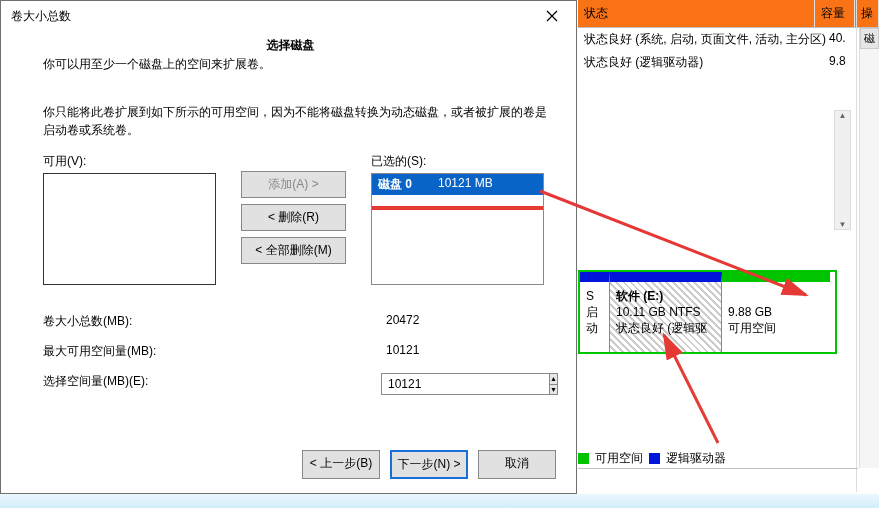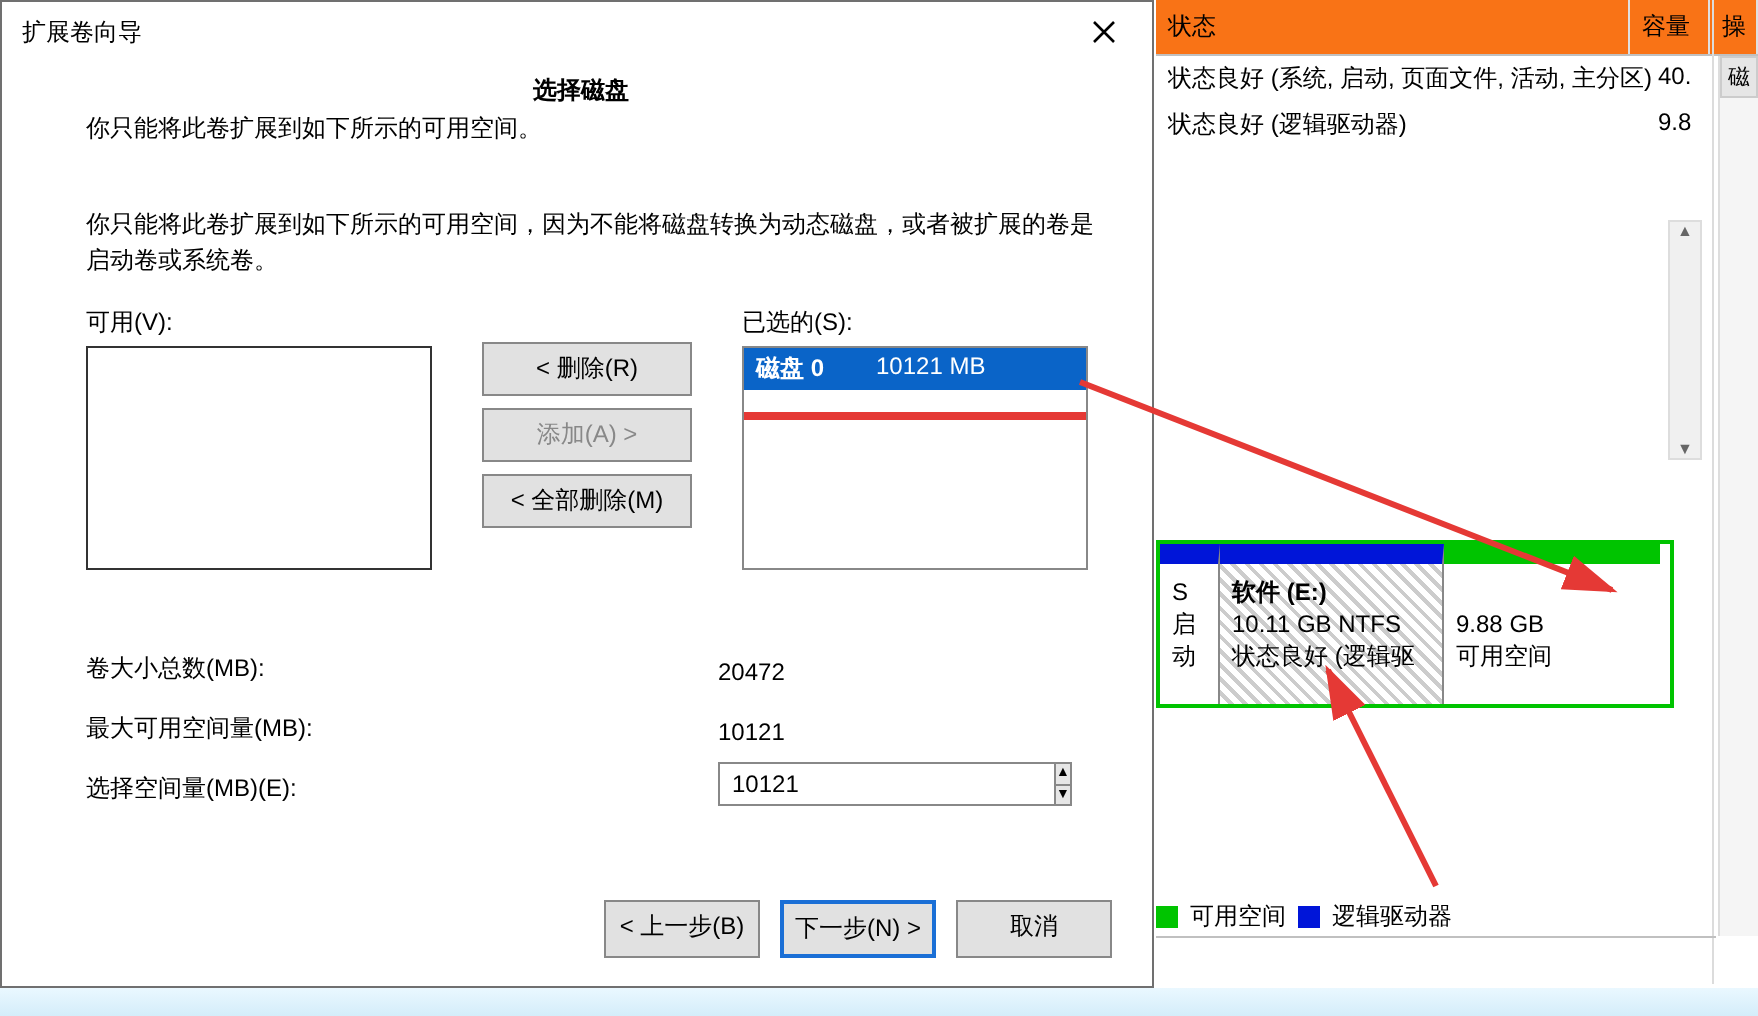--- a/index.html
+++ b/index.html
@@ -82,21 +82,21 @@
 .sel-item {
   background: #0a64c8;
   color: #fff;
   padding: 2px 6px;
   display: flex;
   font-size: 12px;
 }
 .sel-item .d0 { width: 60px; font-weight: bold; }
 
 .fields { margin: 28px 0 0 24px; }
-.field-row { display: flex; align-items: flex-end; height: 30px; }
+.field-row { display: flex; align-items: flex-start; height: 30px; gap: 27px; }
 .field-row label { width: 316px; }
 .field-val { width: 170px; }
 .spinner {
   display: flex;
   width: 177px;
 }
 .spinner input {
   flex: 1;
   border: 1px solid #888;
   padding: 2px 6px;
@@ -312,43 +312,43 @@
 <div class="legend">
   <span class="sw green"></span>
   <span>可用空间</span>
   <span class="sw blue"></span>
   <span>逻辑驱动器</span>
 </div>
 <div class="bottom-border"></div>
 
 <div class="dialog">
   <div class="titlebar">
-    <span class="title">扩展卷向导</span>
+    <span class="title">卷大小总数</span>
     <span class="close">
       <svg width="12" height="12" viewBox="0 0 12 12">
           <path d="M1 1 L11 11 M11 1 L1 11" stroke="#000" stroke-width="1.3"></path>
         </svg>
     </span>
   </div>
 
   <div class="dlg-body">
     <div class="section-title">选择磁盘</div>
-    <div class="section-sub">你只能将此卷扩展到如下所示的可用空间。</div>
+    <div class="section-sub">你可以用至少一个磁盘上的空间来扩展卷。</div>
 
     <div class="desc">你只能将此卷扩展到如下所示的可用空间，因为不能将磁盘转换为动态磁盘，或者被扩展的卷是启动卷或系统卷。</div>
 
     <div class="lists-row">
       <div class="list-col">
         <span class="list-label">可用(V):</span>
         <div class="listbox left"></div>
       </div>
 
       <div class="btn-col">
+        <div class="btn disabled">添加(A) &gt;</div>
         <div class="btn">&lt; 删除(R)</div>
-        <div class="btn disabled">添加(A) &gt;</div>
         <div class="btn">&lt; 全部删除(M)</div>
       </div>
 
       <div class="list-col">
         <span class="list-label">已选的(S):</span>
         <div class="listbox selected-wrap">
           <div class="red-frame"></div>
           <div class="sel-item">
             <span class="d0">磁盘 0</span>
             <span>10121 MB</span>

